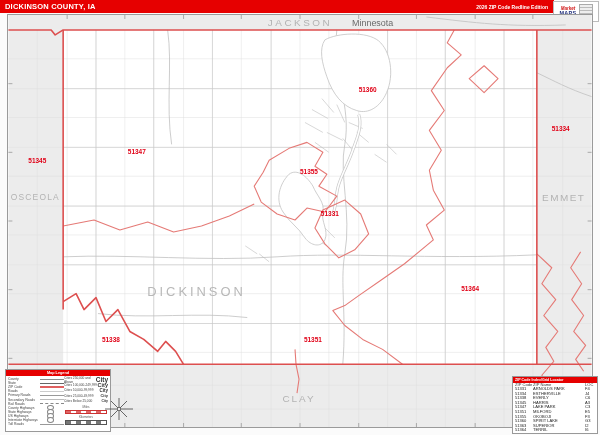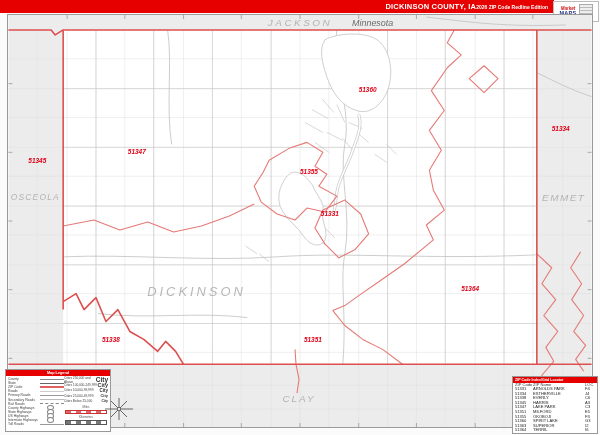--- a/index.html
+++ b/index.html
@@ -1,34 +1,34 @@
 <!DOCTYPE html>
 <html><head>
 <meta charset="utf-8">
 <style>
   html,body{margin:0;padding:0;background:#f4f4f4;}
   #canvas{position:relative;width:600px;height:435px;background:#fbfbfb;overflow:hidden;
           font-family:"Liberation Sans", sans-serif;}
 
   
   .title-bar{position:absolute;left:0;top:0;width:554px;height:13px;background:#e60000;
-             display:flex;align-items:center;justify-content:flex-end;}
+             display:flex;align-items:center;justify-content:space-between;}
   .title-bar .t-left{color:#fff;font-size:7.5px;font-weight:bold;padding-left:5px;letter-spacing:.2px;}
   .title-bar .t-right{color:#fff;font-size:5px;font-weight:bold;padding-right:6px;}
   .logo-box{position:absolute;right:1px;top:1px;width:44px;height:19px;background:#fff;
             border:1px solid #bbb;display:flex;align-items:center;justify-content:center;gap:2px;}
   .logo-text{line-height:1;text-align:center;}
   .logo-text .lt1{display:block;font-size:4.5px;font-style:italic;color:#d01818;font-weight:bold;}
   .logo-text .lt2{display:block;font-size:5.5px;font-weight:bold;color:#23327e;letter-spacing:.3px;}
   .logo-side{width:12px;height:13px;border:1px solid #aaa;background:
              repeating-linear-gradient(#eee 0 2px,#bbb 2px 3px);}
 
   
   .map-frame{position:absolute;left:7px;top:14px;width:586px;height:414px;
-             border:1px solid #9a9a9a;background:#fff;box-sizing:border-box;font-style:italic;}
+             border:1px solid #9a9a9a;background:#fff;box-sizing:border-box;}
   .map-frame svg{display:block;}
 
   
   .legend-box{position:absolute;left:5px;top:369px;width:106px;height:63px;background:#fff;
               border:1px solid #999;box-sizing:border-box;font-size:3.5px;color:#333;}
   .legend-head{height:6px;background:#e60000;color:#fff;font-size:3.8px;font-weight:bold;
                display:flex;align-items:center;justify-content:center;}
   .legend-body{display:flex;padding:1px 2px;}
   .leg-col-l{width:56px;}
   .leg-col-r{width:44px;}

